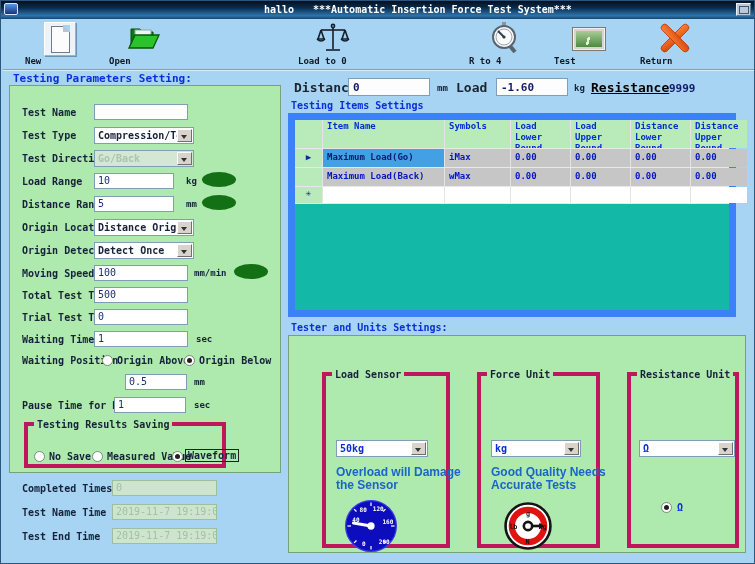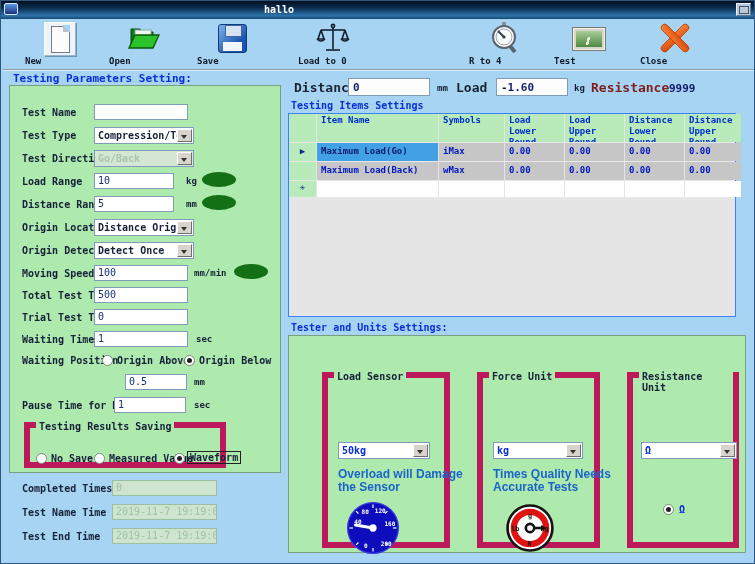--- a/index.html
+++ b/index.html
@@ -53,31 +53,31 @@
   .dd.dis{background:#d4e6d4;}
   .dd.dis .val{color:#abc6ad;}
   .dbtn{position:absolute;right:1px;top:1px;bottom:1px;width:13px;background:#d8d4cc;
     border:1px solid #ffffff;border-right-color:#6f6f6f;border-bottom-color:#6f6f6f;}
   .dbtn::after{content:"";position:absolute;left:3px;top:5px;border:3px solid transparent;border-top:4px solid #333;}
   .unit{position:absolute;font-size:9px;font-weight:bold;color:#17223a;white-space:nowrap;}
   .radio{position:absolute;width:11px;height:11px;border-radius:50%;background:#ffffff;border:1px solid #7a8a7a;box-sizing:border-box;}
   .radio.on::after{content:"";position:absolute;left:2px;top:2px;width:5px;height:5px;border-radius:50%;background:#202020;}
   .rlabel{position:absolute;font-size:10px;font-weight:bold;color:#17223a;white-space:nowrap;}
   .focusbox{border:1px solid #202020;padding:0 2px;}
-  .groupbox{position:absolute;border:6px solid #be185d;box-sizing:border-box;}
+  .groupbox{position:absolute;border:4px solid #be185d;box-sizing:border-box;}
   .grouplab{position:absolute;top:-7px;left:6px;background:#aee9ae;padding:0 3px;font-size:10px;font-weight:bold;color:#17223a;}
   
   .read-lbl{position:absolute;font-size:13px;font-weight:bold;color:#1c2430;}
-  .read-lbl.gray{color:#7f1d1d;}
+  .read-lbl.gray{color:#000000;text-decoration:underline;}
   .read-val-box{position:absolute;height:18px;background:#fdfdfd;border:1px solid #7f9db9;box-sizing:border-box;
      font-size:11px;font-weight:bold;color:#121a6e;padding:2px 4px;}
   .read-val{position:absolute;font-size:11px;font-weight:bold;color:#121a6e;}
   
-  .tbl{position:absolute;left:287px;top:112px;width:448px;height:204px;background:#e5e5e5;
-       border:1px solid #3b82f6;box-sizing:border-box;}
+  .tbl{position:absolute;left:287px;top:112px;width:448px;height:204px;background:#14b8a6;
+       border:7px solid #3b82f6;box-sizing:border-box;}
   .trow{display:flex;border-bottom:1px solid #e8e8e8;}
   .tc{box-sizing:border-box;border-right:1px solid #e4e4e4;font-size:9px;font-weight:bold;color:#0018c0;
       padding:1px 4px;overflow:hidden;white-space:nowrap;}
   .thead .tc{background:#b9eab9;color:#0030d0;line-height:1.2;white-space:normal;height:28px;}
   .sel{width:28px;flex:0 0 28px;background:#b9eab9;color:#102a90;text-align:center;font-size:9px;}
   .c-item{width:122px;flex:0 0 122px;}
   .c-sym{width:66px;flex:0 0 66px;}
   .c-n{width:60px;flex:0 0 60px;}
   .c-last{width:56px;flex:0 0 56px;border-right:none;}
   .drow .tc{background:#c6c6c6;height:18px;padding-top:3px;}
@@ -89,20 +89,21 @@
   .note{position:absolute;font-family:"Liberation Sans",sans-serif;font-size:12px;font-weight:bold;color:#1b64cc;line-height:13px;white-space:nowrap;}
 </style>
 </head>
 <body>
 
 <div class="win">
 
   <div class="titlebar">
     <span class="title-icon"></span>
     <span class="title-text" style="left:263px">hallo</span>
+    <span class="title-text" style="left:312px">***Automatic Insertion Force Test System***</span>
     <span class="win-btn"></span>
   </div>
 
   <div class="toolbar">
     <div class="tbtn" style="left:22px">
       <div class="ic">
         <span class="ic-new">
             <span class="page"></span>
             <span class="fold"></span>
           </span>
@@ -111,29 +112,20 @@
     </div>
     <div class="tbtn" style="left:106px">
       <div class="ic">
         <svg width="34" height="30" viewBox="0 0 34 30">
           <path d="M4 22 V5 h9 l3 3 h10 v4" fill="#0c7a14" stroke="#044a08" stroke-width="1"></path>
           <rect x="8" y="6" width="16" height="8" fill="#eef6ee" stroke="#8aa"></rect>
           <path d="M2 24 L8 11 H32 L26 24 Z" fill="#2cc22c" stroke="#045a08" stroke-width="1.3"></path>
         </svg>
       </div>
       <div class="tlbl">Open</div>
-    </div>
-    <div class="tbtn" style="left:194px">
-      <div class="ic">
-        <span class="ic-save">
-            <span class="shut"></span>
-            <span class="lab"></span>
-          </span>
-      </div>
-      <div class="tlbl">Save</div>
     </div>
     <div class="tbtn" style="left:295px">
       <div class="ic">
         <svg width="34" height="32" viewBox="0 0 34 32">
           <g stroke="#15202e" stroke-width="1.6" fill="none">
             <circle cx="17" cy="3" r="1.6"></circle>
             <path d="M17 4 V26"></path>
             <path d="M10 27 H24"></path>
             <path d="M5 7 H29"></path>
             <path d="M5 7 L2 16 M5 7 L8 16 M1 16 H9"></path>
@@ -174,21 +166,21 @@
             <stop offset="0" stop-color="#ff8338"></stop>
                 <stop offset="1" stop-color="#d84708"></stop>
               </linearGradient>
             </defs>
           <g fill="url(#og)" stroke="#b23c06" stroke-width="0.8">
             <rect x="13.5" y="-3" width="7" height="36" rx="3.5" transform="rotate(45 17 15)"></rect>
             <rect x="13.5" y="-3" width="7" height="36" rx="3.5" transform="rotate(-45 17 15)"></rect>
           </g>
         </svg>
       </div>
-      <div class="tlbl">Close</div>
+      <div class="tlbl">Return</div>
     </div>
   </div>
 
   <div class="sect-title" style="left:12px;top:71px">Testing Parameters Setting:</div>
   <div class="gpanel" style="left:8px;top:84px;width:272px;height:388px">
 
     <span class="flabel" style="left:12px;top:21px">Test Name</span>
     <span class="inp" style="left:84px;top:18px;width:94px"></span>
 
     <span class="flabel" style="left:12px;top:44px">Test Type</span>
@@ -357,21 +349,21 @@
         <circle cx="43" cy="43" r="6" fill="#ffffff"></circle>
       </svg>
     </div>
 
     <div class="groupbox" style="left:188px;top:36px;width:123px;height:176px">
       <span class="grouplab">Force Unit</span>
       <span class="dd" style="left:10px;top:64px;width:90px">
         <span class="val" style="color:#0a2fd6">kg</span>
         <span class="dbtn"></span>
       </span>
-      <span class="note" style="left:10px;top:90px">Times Quality Needs</span>
+      <span class="note" style="left:10px;top:90px">Good Quality Needs</span>
       <span class="note" style="left:10px;top:103px">Accurate Tests</span>
       <svg style="position:absolute;left:10px;top:126px" width="74" height="48" viewBox="0 0 92 92">
         <circle cx="46" cy="46" r="43" fill="#ffffff" stroke="#141414" stroke-width="5"></circle>
         <circle cx="46" cy="46" r="31" fill="none" stroke="#e01212" stroke-width="12"></circle>
         <g fill="#141414" font-family="DejaVu Sans Mono, monospace" font-size="13" font-weight="bold">
           <text x="42" y="26">g</text>
             <text x="10" y="52">lb</text>
           <text x="66" y="52">kg</text>
             <text x="41" y="80">N</text>
         </g>

